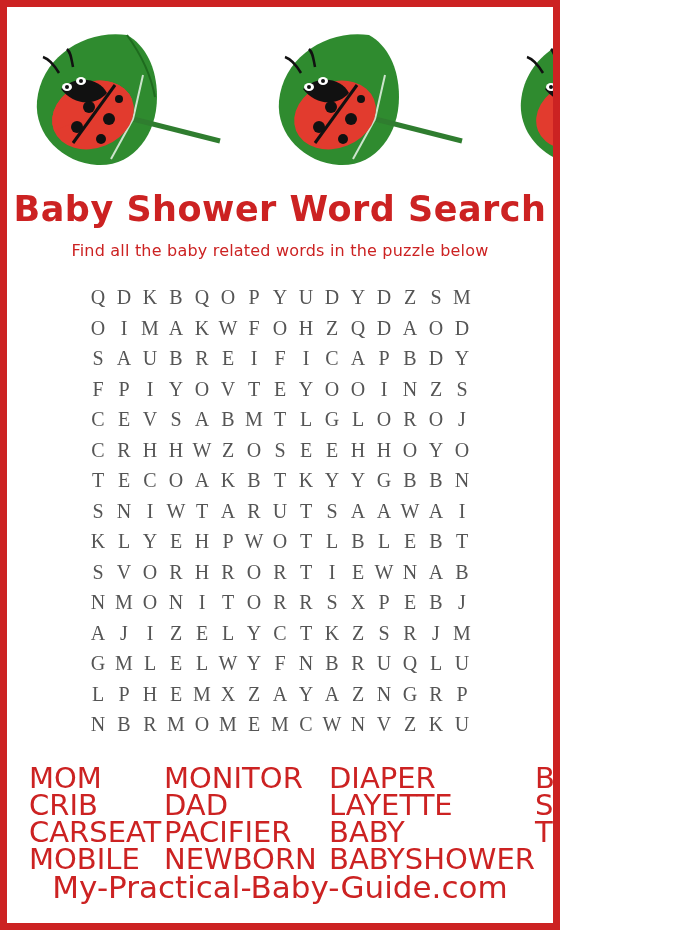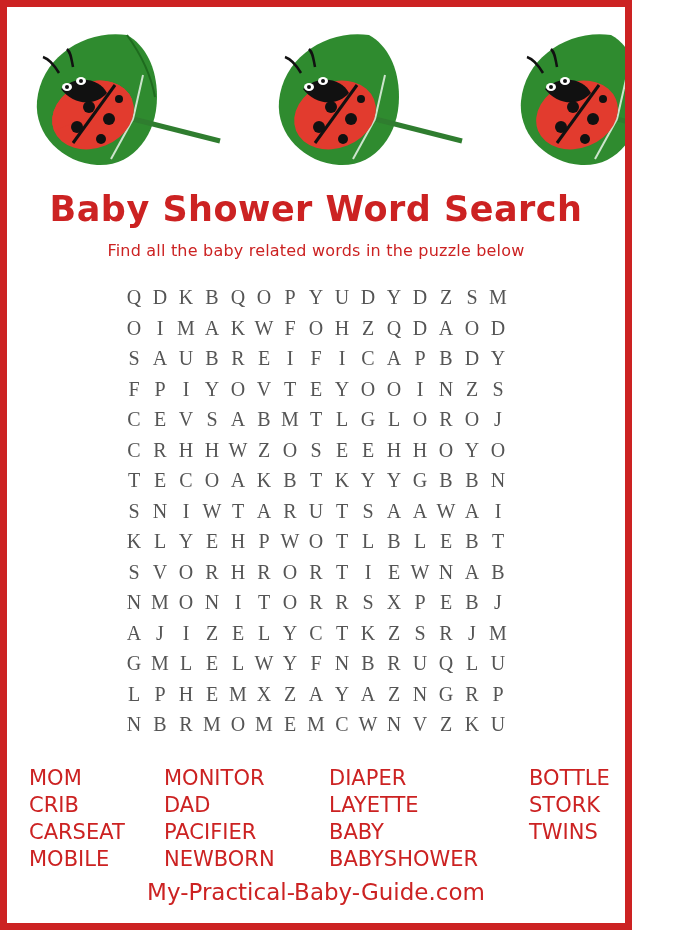--- a/index.html
+++ b/index.html
@@ -9,21 +9,21 @@
   }
   body {
     width: 700px;
     height: 930px;
     background: #ffffff;
     font-family: "Liberation Sans", sans-serif;
     overflow: hidden;
   }
   .page {
     position: relative;
-    width: 632px;
+    width: 560px;
     height: 930px;
     background: #ffffff;
     border: 6px solid #c0392b;
     border-color: #cc2222;
     border-width: 7px;
     overflow: hidden;
   }
 
   
   .banner {
@@ -82,21 +82,21 @@
   
   .words {
     position: absolute;
     left: 0;
     right: 0;
     top: 758px;
     display: flex;
     padding: 0 22px;
     color: #cc2222;
     font-family: "DejaVu Sans", sans-serif;
-    font-size: 21px;
+    font-size: 29px;
   }
   .words-col {
     flex: 1 1 0;
   }
   .words-col.c1 { flex: 0 0 135px; }
   .words-col.c2 { flex: 0 0 165px; }
   .words-col.c3 { flex: 0 0 200px; }
   .words-col.c4 { flex: 0 0 160px; }
   .word {
     line-height: 27px;
@@ -104,21 +104,21 @@
   }
 
   
   .footer {
     position: absolute;
     left: 0;
     right: 0;
     bottom: 18px;
     text-align: center;
     color: #cc2222;
-    font-size: 23px;
+    font-size: 31px;
     font-family: "DejaVu Sans", sans-serif;
   }
 </style>
 </head>
 <body>
 
 <div class="page">
 
   <div class="banner">
 

